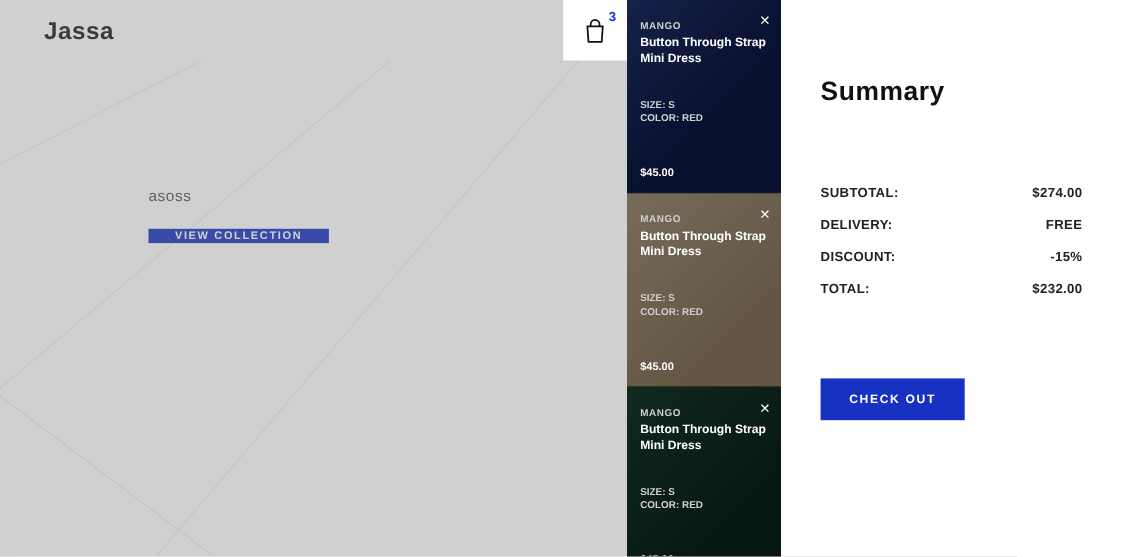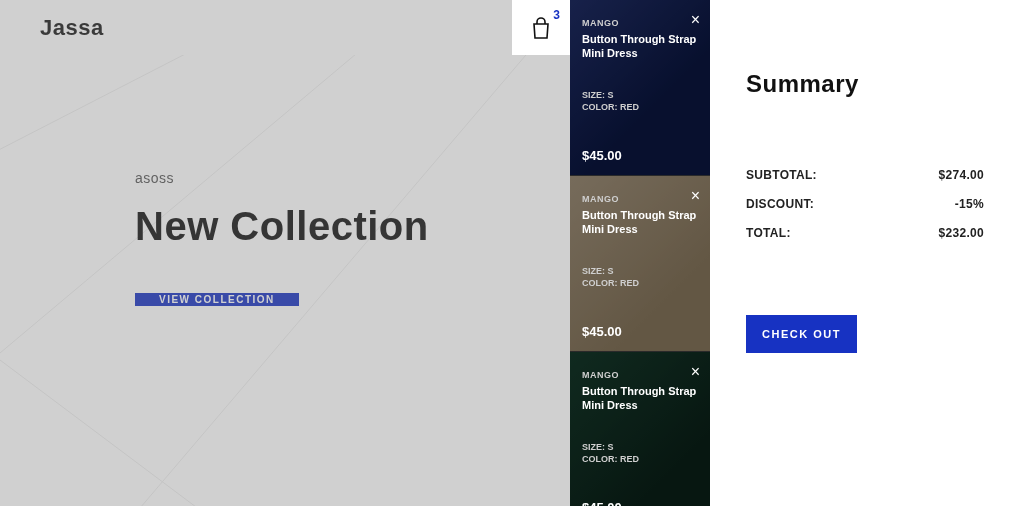--- a/index.html
+++ b/index.html
@@ -24,34 +24,34 @@
   .hero-title { font-size: 40px; font-weight: 800; color: #111; letter-spacing: 0.5px; margin-bottom: 40px; }
   .hero-btn { display: inline-block; background: #1732c2; color: #fff; font-size: 10px; letter-spacing: 1.5px; font-weight: 700; padding: 1px 24px; border: none; cursor: pointer; }
   
   .cart-panel { position: absolute; top: 0; left: 570px; width: 140px; height: 506px; background: #1b1b1b; z-index: 20; overflow: hidden; }
   .cart-item { position: relative; width: 100%; height: 176px; color: #fff; font-size: 10px; border-bottom: 1px solid #2a2a2a; }
   .cart-item .figure { position: absolute; inset: 0; z-index: 0; }
   .cart-item .content { position: absolute; inset: 0; z-index: 2; padding: 18px 12px 12px 12px; display: flex; flex-direction: column; }
   .cart-item .brand { color: #cfcfcf; font-size: 9px; font-weight: 700; letter-spacing: 0.5px; }
   .cart-item .title { color: #fff; font-size: 11px; font-weight: 700; line-height: 1.3; margin-top: 4px; }
   .cart-item .meta { margin-top: 28px; color: #cfcfcf; font-size: 9px; font-weight: 700; line-height: 1.4; }
-  .cart-item .price { margin-top: auto; color: #fff; font-size: 13px; font-weight: 800; padding-top: 14px; }
+  .cart-item .price { margin-top: auto; color: #fff; font-size: 10px; font-weight: 800; padding-top: 14px; }
   .cart-item .close { position: absolute; top: 12px; right: 10px; color: #fff; font-size: 16px; line-height: 1; z-index: 3; cursor: pointer; }
   
   .figure.blue { background: linear-gradient(135deg, #2b3d87 0%, #0f1e55 60%); }
   .figure.tan  { background: linear-gradient(135deg, #d8c4a6 0%, #b59f7d 70%); }
   .figure.green{ background: linear-gradient(135deg, #1e4d3a 0%, #0e2b20 70%); }
   .figure::after { content:""; position:absolute; inset:0; background:rgba(0,0,0,0.45); }
   
   .summary-panel { position: absolute; top: 0; left: 710px; right: 0; height: 506px; background: #fff; z-index: 20; padding: 70px 40px 0 36px; }
   .summary-title { font-size: 24px; font-weight: 800; color: #111; letter-spacing: 0.5px; margin-bottom: 70px; }
   .summary-row { display: flex; justify-content: space-between; font-size: 12px; font-weight: 700; color: #222; margin-bottom: 15px; letter-spacing: 0.3px; }
   .summary-row .label { text-transform: uppercase; }
   .summary-row .value { font-weight: 700; }
-  .checkout-btn { margin-top: 60px; background: #1732c2; color: #fff; font-size: 11px; font-weight: 700; letter-spacing: 1.5px; padding: 13px 16px; border: none; cursor: pointer; }
+  .checkout-btn { margin-top: 60px; background: #1732c2; color: #fff; font-size: 11px; font-weight: 700; letter-spacing: 1.5px; padding: 13px 26px; border: none; cursor: pointer; }
 </style>
 </head>
 <body>
 
 <div class="page">
 
   <svg class="hero-lines" viewBox="0 0 1024 451" preserveAspectRatio="none">
     <line x1="-50" y1="120" x2="300" y2="-60"></line>
     <line x1="-50" y1="340" x2="450" y2="-80"></line>
     <line x1="100" y1="500" x2="560" y2="-40"></line>
@@ -67,21 +67,20 @@
   <div class="cart-area">
     <svg width="22" height="24" viewBox="0 0 22 24" class="bag-icon">
       <path d="M4 8 h14 l-1 14 H5 Z"></path>
       <path d="M7 8 V6 a4 4 0 0 1 8 0 v2"></path>
     </svg>
     <span class="cart-count">3</span>
   </div>
 
   <div class="hero">
     <div class="hero-sub">asoss</div>
-    <div class="hero-title">New Collection</div>
     <button class="hero-btn">VIEW COLLECTION</button>
   </div>
 
   <div class="cart-panel">
     <div class="cart-item">
       <div class="figure blue"></div>
       <span class="close">×</span>
       <div class="content">
         <div class="brand">MANGO</div>
         <div class="title">Button Through Strap Mini Dress</div>
@@ -120,20 +119,24 @@
     </div>
   </div>
 
   <div class="summary-panel">
     <div class="summary-title">Summary</div>
     <div class="summary-row">
       <span class="label">SUBTOTAL:</span>
       <span class="value">$274.00</span>
     </div>
     <div class="summary-row">
+      <span class="label">DELIVERY:</span>
+      <span class="value">FREE</span>
+    </div>
+    <div class="summary-row">
       <span class="label">DISCOUNT:</span>
       <span class="value">-15%</span>
     </div>
     <div class="summary-row">
       <span class="label">TOTAL:</span>
       <span class="value">$232.00</span>
     </div>
     <button class="checkout-btn">CHECK OUT</button>
   </div>
 

